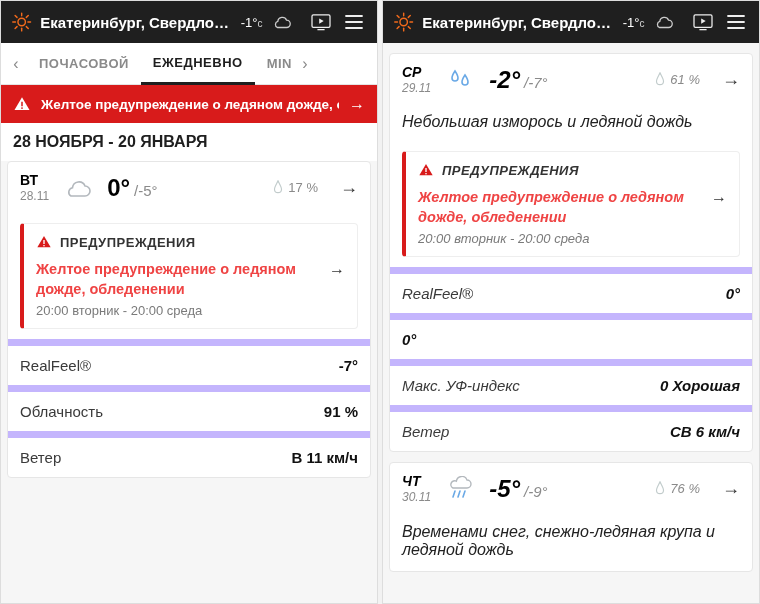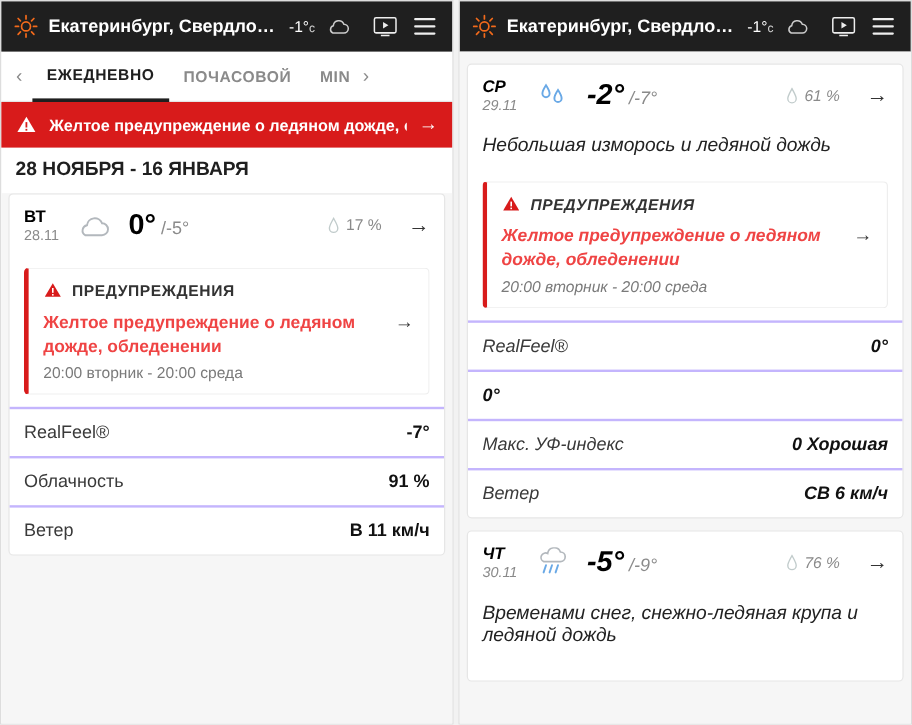--- a/index.html
+++ b/index.html
@@ -104,21 +104,21 @@
   .day-row {
     display:flex; align-items:center; gap:12px;
   }
   .day-col { display:flex; flex-direction:column; line-height:1.2; }
   .dow { font-size:14px; font-weight:700; }
   .dnum { font-size:12px; color:#8a8a8a; }
   .wic { width:34px; height:30px; display:inline-flex; align-items:center; justify-content:center; color:#9aa; }
   .temps { display:flex; align-items:baseline; gap:4px; }
   .hi { font-size:24px; font-weight:700; }
   .lo { font-size:15px; color:#8a8a8a; }
-  .precip { display:flex; align-items:flex-end; gap:4px; color:#8a8a8a; font-size:13px; margin-left:auto; }
+  .precip { display:flex; align-items:flex-start; gap:4px; color:#8a8a8a; font-size:13px; margin-left:auto; }
   .drop-ic { width:12px; height:14px; opacity:.6; }
   .day-arrow { font-size:18px; color:#333; margin-left:10px; }
 
   .cond { padding: 8px 12px 4px; font-size:16px; color:#222; }
 
   .warn-block {
     margin: 10px 0 0;
     border:1px solid #eee;
     border-left: 4px solid #d81b1b;
     border-radius:4px;
@@ -127,21 +127,21 @@
   .warn-head { display:flex; align-items:center; gap:8px; font-size:13px; font-weight:700; letter-spacing:.5px; color:#333; }
   .warn-head .warn-ic { width:16px; height:16px; }
   .warn-title-row { display:flex; align-items:flex-start; gap:8px; margin-top:10px; }
   .warn-title { flex:1; font-size:14.5px; font-weight:700; color:#ef4444; line-height:1.35; }
   .warn-time { font-size:13px; color:#7a7a7a; margin-top:4px; }
   .mini-arrow { font-size:16px; color:#333; }
 
   .det-line {
     display:flex; justify-content:space-between; align-items:center;
     padding: 11px 12px;
-    border-top:2px solid #c4b5fd;
+    border-top:7px solid #c4b5fd;
     font-size:15px;
   }
   .det-label { color:#3a3a3a; }
   .det-val { font-weight:700; color:#111; }
 
   
   .body2 .card { margin-top:10px;font-style:italic; }
 
 </style>
 </head>
@@ -187,39 +187,39 @@
             <line x1="2" y1="2" x2="18" y2="2"></line>
             <line x1="2" y1="8" x2="18" y2="8"></line>
             <line x1="2" y1="14" x2="18" y2="14"></line>
           </g>
         </svg>
     </span>
   </div>
 
   <div class="tabs">
     <span class="chev">‹</span>
+    <span class="tab">ПОЧАСОВОЙ</span>
     <span class="tab active">ЕЖЕДНЕВНО</span>
-    <span class="tab">ПОЧАСОВОЙ</span>
     <span class="tab" style="padding-right:2px">MIN</span>
     <span class="chev">›</span>
   </div>
 
   <div class="alert-bar">
     <span class="warn-ic">
       <svg viewBox="0 0 24 24" width="18" height="18">
           <path d="M12 3 2 20h20L12 3z" fill="#fff"></path>
           <rect x="11" y="9" width="2" height="6" fill="#d81b1b"></rect>
           <rect x="11" y="16.5" width="2" height="2" fill="#d81b1b"></rect>
         </svg>
     </span>
     <span class="txt">Желтое предупреждение о ледяном дожде, облед</span>
     <span class="arrow">→</span>
   </div>
 
-  <div class="date-range">28 НОЯБРЯ - 16 ЯНВАРЯ</div>
+  <div class="date-range">28 НОЯБРЯ - 20 ЯНВАРЯ</div>
 
   <div class="body">
     <div class="card">
       <div class="card-inner day-row">
         <div class="day-col">
           <span class="dow">ВТ</span>
           <span class="dnum">28.11</span>
         </div>
         <span class="wic">
           <svg width="32" height="24" viewBox="0 0 32 24">
@@ -420,16 +420,16 @@
         <div class="precip">
           <span class="drop-ic">
             <svg viewBox="0 0 12 16" width="12" height="14">
                 <path d="M6 1C4 5 2 8 2 10.5a4 4 0 0 0 8 0C10 8 8 5 6 1z" fill="none" stroke="#9aa" stroke-width="1.3"></path>
               </svg>
           </span>
           <span>76 %</span>
         </div>
         <span class="day-arrow">→</span>
       </div>
-      <div class="cond" style="padding-bottom:28px">Временами снег, снежно-ледяная крупа и ледяной дождь</div>
+      <div class="cond" style="padding-bottom:12px">Временами снег, снежно-ледяная крупа и ледяной дождь</div>
     </div>
   </div>
 </div>
 
 </body></html>

